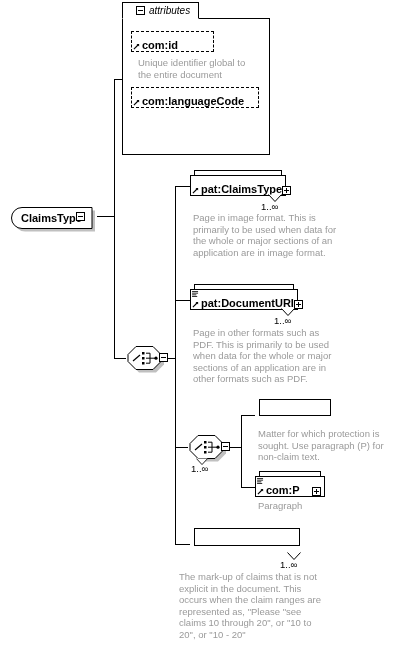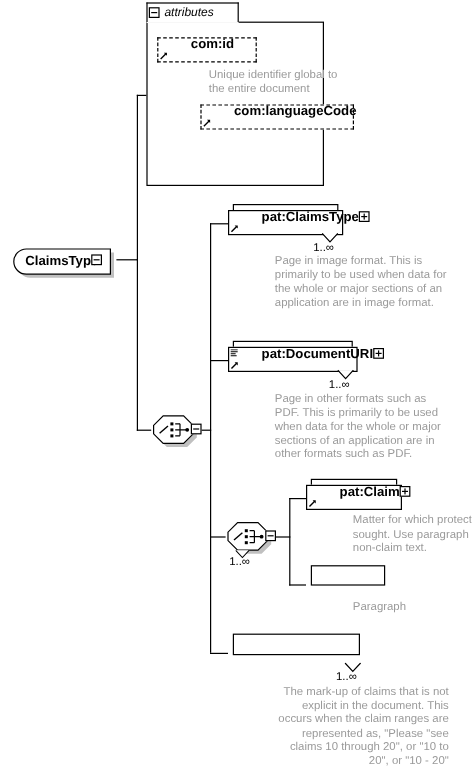--- a/index.html
+++ b/index.html
@@ -34,21 +34,21 @@
     box-sizing: border-box;
   }
   .attr-tab {
     position: absolute;
     border: 1px solid #000;
     border-bottom: 1px solid #fff;
     background: #fff;
     box-sizing: border-box;
     display: flex;
     align-items: center;
-    padding-left: 1px;
+    padding-left: 13px;
     gap: 4px;
     z-index: 4;
     text-align: right;
   }
   .attr-tab-label {
     font-style: italic;
     font-size: 10px;
     color: #000;
     line-height: 1;
     white-space: nowrap;
@@ -93,22 +93,22 @@
     z-index: -1;
   }
   .node-inner {
     position: relative;
     border: 1px solid #000;
     background: #fff;
     box-sizing: border-box;
     width: 100%;
     height: 100%;
     display: flex;
-    align-items: flex-start;
-    padding-left: 27px;
+    align-items: flex-end;
+    padding-left: 10px;
     padding-right: 3px;
   }
   .node-label {
     font-size: 11px;
     font-weight: bold;
     color: #000;
     white-space: nowrap;
     line-height: 1;
     flex: 1 1 auto;
   }
@@ -148,21 +148,20 @@
     line-height: 1;
   }
 
   
   .desc {
     position: absolute;
     font-size: 9.5px;
     color: #9a9a9a;
     line-height: 11.6px;
     white-space: pre-line;
-    margin-left: 36px;
   }
 
   
   .root-node { position: absolute; }
   .root-label {
     font-size: 11px;
     font-weight: bold;
     color: #000;
     white-space: nowrap;
     line-height: 1;
@@ -208,21 +207,21 @@
     <div class="node-inner">
       <svg class="ref-arrow" viewBox="0 0 8 8">
         <path d="M1 7 L6 2" stroke="#000" stroke-width="1.3" fill="none"></path>
         <path d="M7 1 L7 4 L4 1 Z" fill="#000"></path>
       </svg>
       <span class="node-label">com:id</span>
     </div>
   </div>
   <div class="desc" style="left:138px; top:57px; width:120px;">Unique identifier global to the entire document</div>
 
-  <div class="node optional" style="left:131px; top:87px; width:128px; height:21px;margin-left:36px;">
+  <div class="node optional" style="left:131px; top:87px; width:128px; height:21px;">
     <div class="shadow"></div>
     <div class="node-inner">
       <svg class="ref-arrow" viewBox="0 0 8 8">
         <path d="M1 7 L6 2" stroke="#000" stroke-width="1.3" fill="none"></path>
         <path d="M7 1 L7 4 L4 1 Z" fill="#000"></path>
       </svg>
       <span class="node-label">com:languageCode</span>
     </div>
   </div>
 
@@ -307,36 +306,39 @@
       <circle cx="30" cy="13.2" r="1.6" fill="#000"></circle>
     </svg>
     <span class="expander" style="position:absolute; left:33px; top:8px;"></span>
   </div>
   <svg class="card-chevron" viewBox="0 0 14 9" style="left:196px; top:458px; width:12px; height:8px;">
     <path d="M0.5 0.5 L7 7.5 L13.5 0.5" fill="#fff" stroke="#000" stroke-width="1"></path>
   </svg>
   <span class="card-text" style="left:191px; top:464px;">1..∞</span>
 
   <div class="node-stack" style="left:259px; top:399px; width:72px; height:17px;"></div>
-  <div class="node" style="left:255px; top:404px; width:80px; height:21px;">
-    <div class="shadow"></div>
-    <div class="node-inner">
-      <svg class="ref-arrow" viewBox="0 0 8 8">
-        <path d="M1 7 L6 2" stroke="#000" stroke-width="1.3" fill="none"></path>
-        <path d="M7 1 L7 4 L4 1 Z" fill="#000"></path>
-      </svg>
-      <span class="node-label">pat:Claim</span>
+  <div class="desc" style="left:258px; top:428px; width:132px;">Matter for which protection is sought. Use paragraph (P) for non-claim text.</div>
+
+  <div class="node-stack" style="left:259px; top:471px; width:62px; height:17px;"></div>
+  <div class="node" style="left:255px; top:476px; width:70px; height:21px;">
+    <div class="shadow"></div>
+    <div class="node-inner">
+      <svg class="ref-arrow" viewBox="0 0 8 8">
+        <path d="M1 7 L6 2" stroke="#000" stroke-width="1.3" fill="none"></path>
+        <path d="M7 1 L7 4 L4 1 Z" fill="#000"></path>
+      </svg>
+      <svg class="mixed-lines" viewBox="0 0 8 7">
+        <path d="M0 0.5 H7 M0 2.5 H7 M0 4.5 H5 M0 6.5 H6" stroke="#000" stroke-width="1" fill="none"></path>
+      </svg>
+      <span class="node-label">com:P</span>
       <span class="expander plus"></span>
     </div>
   </div>
-  <div class="desc" style="left:258px; top:428px; width:132px;">Matter for which protection is sought. Use paragraph (P) for non-claim text.</div>
-
-  <div class="node-stack" style="left:259px; top:471px; width:62px; height:17px;"></div>
   <div class="desc" style="left:258px; top:500px; width:132px;">Paragraph</div>
 
   <div class="node-stack" style="left:194px; top:528px; width:106px; height:18px;"></div>
   <svg class="card-chevron" viewBox="0 0 14 9" style="left:287px; top:552px; width:14px; height:9px;">
     <path d="M0.5 0.5 L7 7.5 L13.5 0.5" fill="#fff" stroke="#000" stroke-width="1"></path>
   </svg>
   <span class="card-text" style="left:280px; top:560px;">1..∞</span>
-  <div class="desc" style="left:192px; top:571px; width:146px;text-align:right;">The mark-up of claims that is not explicit in the document. This occurs when the claim ranges are represented as, "Please "see claims 10 through 20", or "10 to 20", or "10 - 20"</div>
+  <div class="desc" style="left:179px; top:571px; width:146px;">The mark-up of claims that is not explicit in the document. This occurs when the claim ranges are represented as, "Please "see claims 10 through 20", or "10 to 20", or "10 - 20"</div>
 
 </div>
 
 </body></html>

